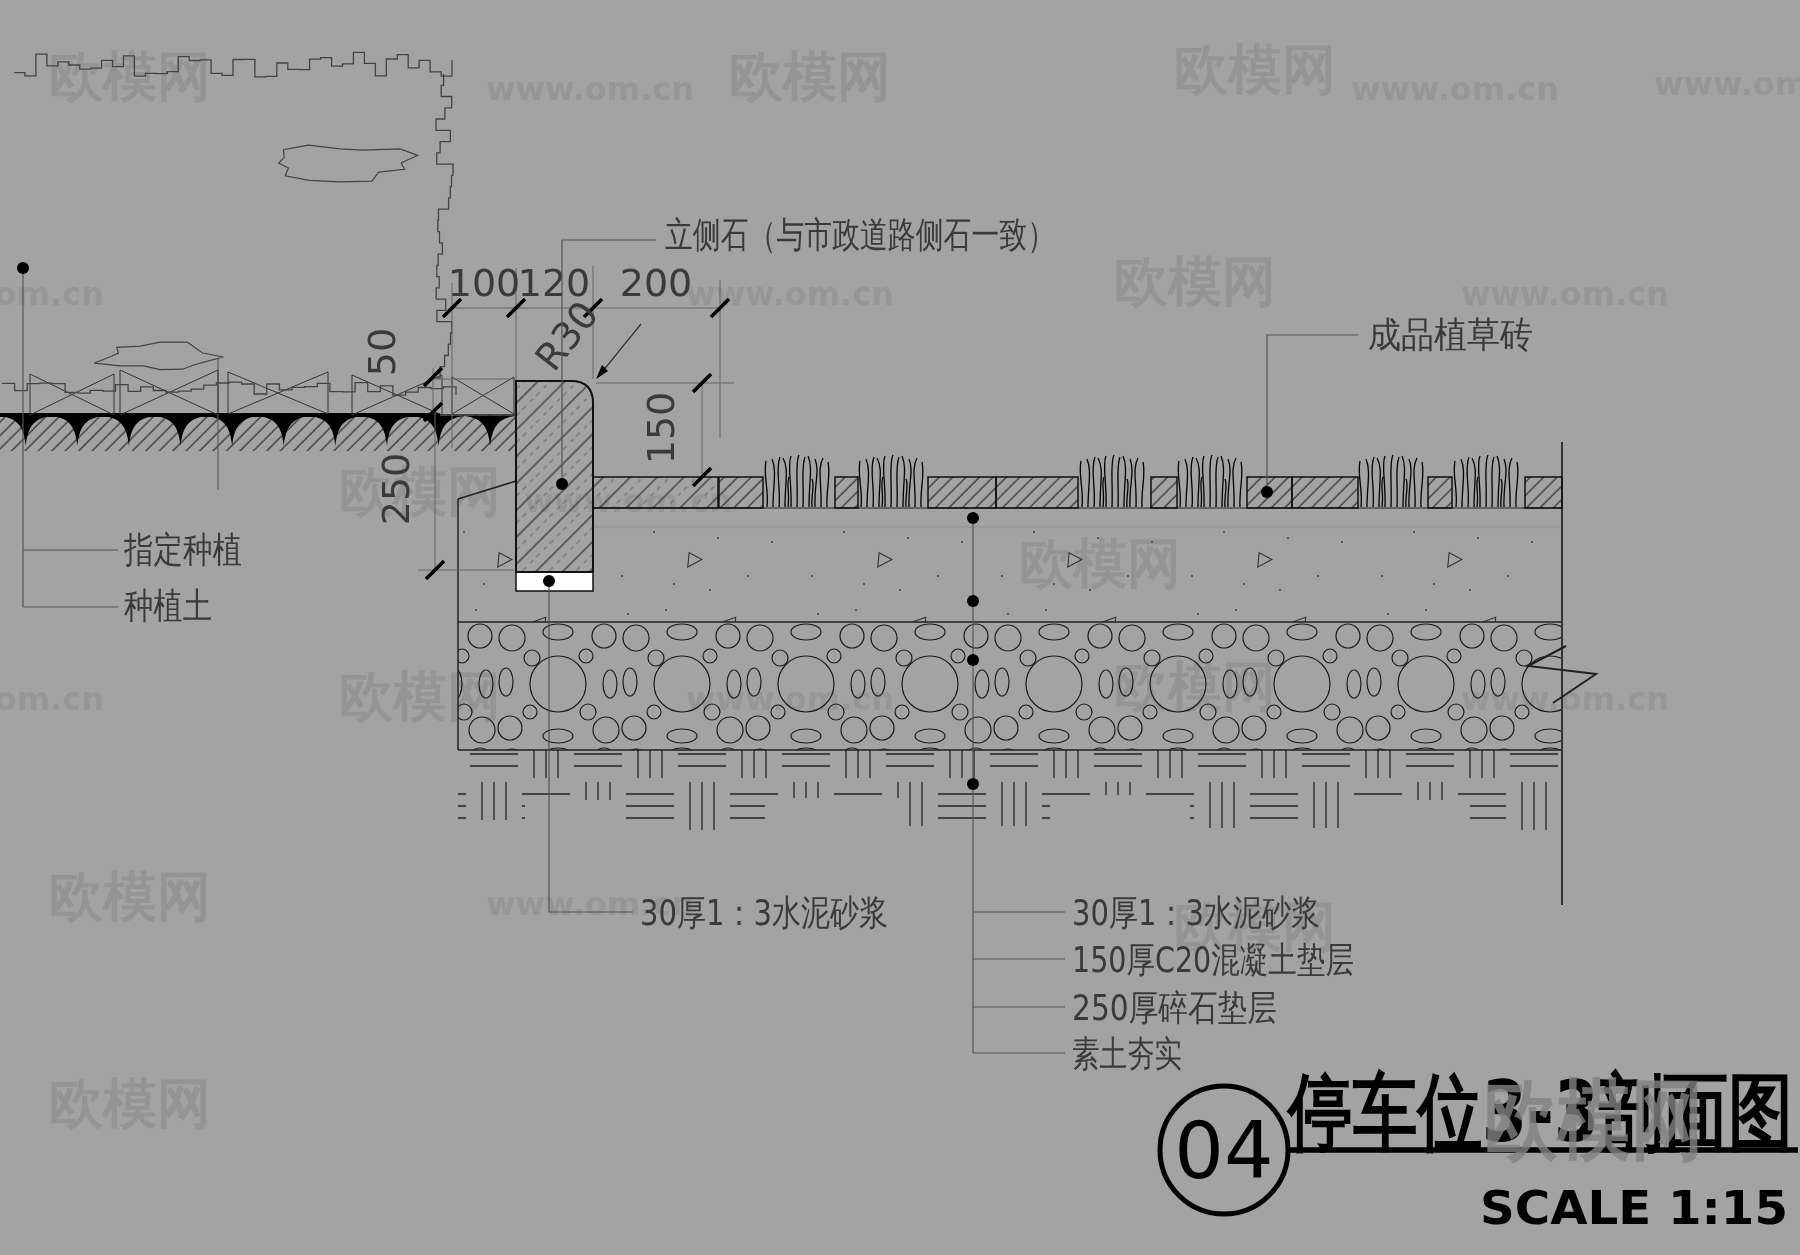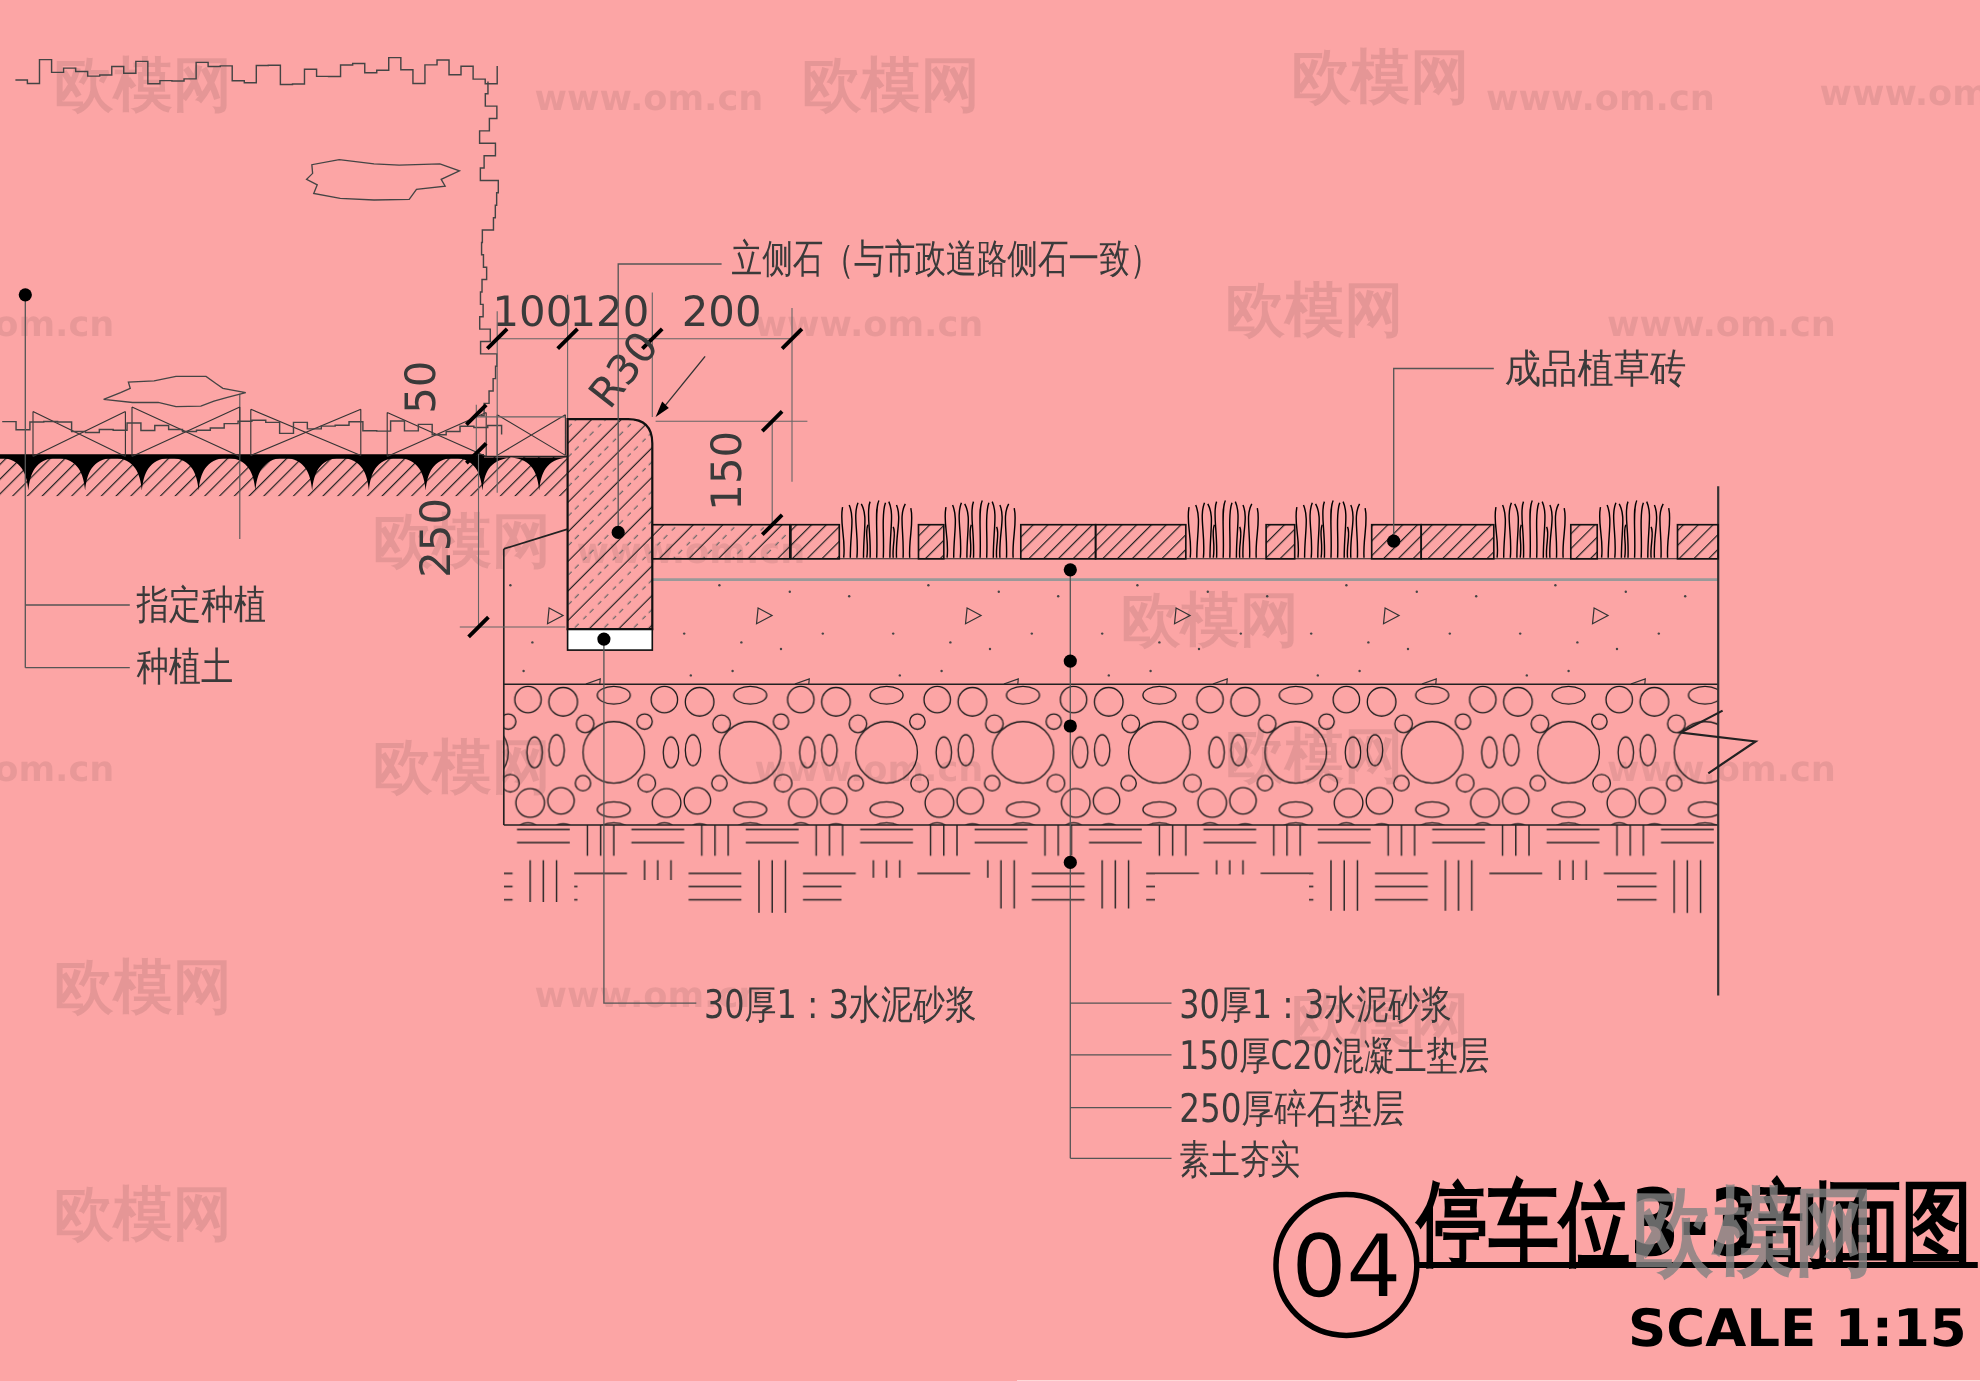--- a/index.html
+++ b/index.html
@@ -1,16 +1,16 @@
 <!DOCTYPE html>
 <html><head>
 <meta charset="utf-8">
 <style>
   html,body{margin:0;padding:0;background:#ffffff;}
-  .stage{position:relative;width:1800px;height:1255px;background:#fca5a5;overflow:hidden;
+  .stage{position:relative;width:1800px;height:1255px;background:#a3a3a3;overflow:hidden;
          font-family:"DejaVu Sans",sans-serif;}
   svg{display:block;}
   text{font-family:"DejaVu Sans",sans-serif;}
   .t{fill:#3a3a3a;font-size:36px;}
   .d{fill:#3a3a3a;font-size:38px;}
 </style>
 </head>
 <body>
 
 <div class="stage">

